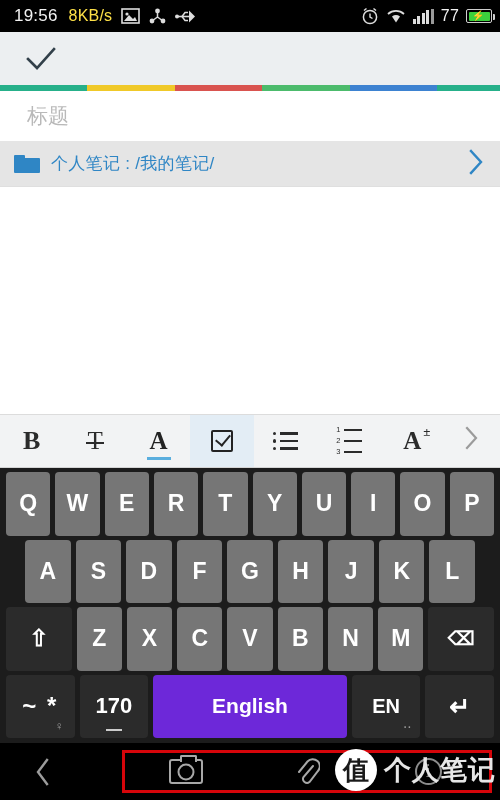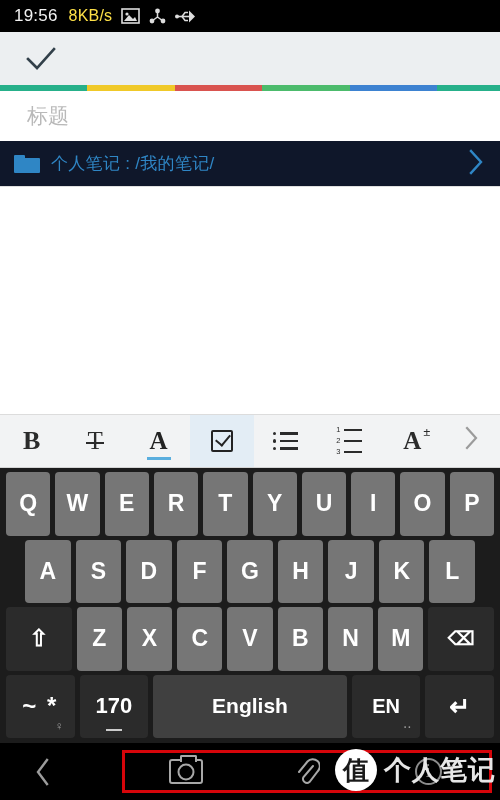--- a/index.html
+++ b/index.html
@@ -54,21 +54,21 @@
   
   .editor-head { background:#ffffff; }
   .title-row {
     height:50px; display:flex; align-items:center; padding:0 27px;
   }
   .title-input {
     font-size:21px; color:#b9b9b9; font-family:"Liberation Sans", sans-serif;
   }
   .notebook-row {
     height:46px; display:flex; align-items:center; padding:0 16px 0 14px;
-    border-bottom:1px solid #dfdfdf; background:#0f172a;
+    border-bottom:1px solid #dfdfdf; background:#e5e5e5;
   }
   .folder-ico { flex:0 0 26px; height:20px; position:relative; margin-right:11px; }
   .folder-ico .tab { position:absolute; left:0; top:1px; width:11px; height:4px; background:#2f86c5; border-radius:1px 1px 0 0;}
   .folder-ico .body { position:absolute; left:0; top:4px; width:26px; height:15px; background:#2f86c5; border-radius:1px; }
   .nb-path { font-size:17px; color:#2f86c5; letter-spacing:.3px; }
   .chev-right { margin-left:auto; color:#2f86c5; }
 
   
   .note-body { flex:1 1 auto; background:#fff; }
 
@@ -113,21 +113,21 @@
   .krow { display:flex; flex:1 1 0; justify-content:center; gap:5px; padding:0 3px; }
   .key {
     background:#767676; color:#fff; border-radius:4px;
     display:flex; align-items:center; justify-content:center;
     font-size:23px; font-weight:bold; flex:1 1 0;
   }
   .krow.r2 { padding:0 22px; }
   .krow.r3 { padding:0 3px; }
   .key.dark { background:#2b2b2b; }
   .key.wide { flex:1.45 1 0; }
-  .key.space { background:#404040; flex:3.1 1 0; font-size:21px; }
+  .key.space { background:#6d28d9; flex:3.1 1 0; font-size:21px; }
   .key.fn { flex:1.1 1 0; font-size:20px; }
   .key.sym { position:relative; font-size:24px; letter-spacing:2px; }
   .key.sym .mic { position:absolute; right:9px; bottom:5px; font-size:12px; color:#9a9a9a; font-weight:normal;}
   .key.num { position:relative; font-size:22px; }
   .key.num .ul { position:absolute; bottom:7px; left:50%; transform:translateX(-50%); width:16px; height:2px; background:#ccc; }
   .key.lang { position:relative; font-size:20px; }
   .key.lang .dots { position:absolute; right:8px; bottom:5px; font-size:10px; color:#9a9a9a; letter-spacing:1px;}
   .bkspc { font-size:19px; }
 
   
@@ -174,20 +174,48 @@
           </svg>
       </span>
       <span class="ico">
         <svg width="21" height="13" viewBox="0 0 21 13">
             <circle cx="2" cy="6.5" r="2" fill="#ddd"></circle>
             <path d="M2 6.5 H15" stroke="#ddd" stroke-width="1.6"></path>
             <path d="M7 6.5 L10 2.5 H13" stroke="#ddd" stroke-width="1.5" fill="none"></path>
             <path d="M7 6.5 L10 10.5 H13" stroke="#ddd" stroke-width="1.5" fill="none"></path>
             <path d="M14 0.5 L20 6.5 L14 12.5 Z" fill="#ddd"></path>
           </svg>
+      </span>
+    </div>
+    <div class="sb-right">
+      <span class="ico">
+        <svg width="18" height="18" viewBox="0 0 18 18">
+            <circle cx="9" cy="10" r="6.6" fill="none" stroke="#ddd" stroke-width="1.5"></circle>
+            <path d="M9 6.5 V10 L11.5 11.5" stroke="#ddd" stroke-width="1.4" fill="none"></path>
+            <path d="M3 3.5 L5.5 1.5 M15 3.5 L12.5 1.5" stroke="#ddd" stroke-width="1.5"></path>
+          </svg>
+      </span>
+      <span class="ico">
+        <svg width="20" height="15" viewBox="0 0 20 15">
+            <path d="M10 13.5 L6 7.5 A7 7 0 0 1 14 7.5 Z" fill="#ddd"></path>
+            <path d="M2 5 A12 12 0 0 1 18 5" stroke="#ddd" stroke-width="1.8" fill="none"></path>
+          </svg>
+      </span>
+      <span class="sig ico">
+          <i></i>
+          <i></i>
+          <i></i>
+          <i></i>
+          <i></i>
+        </span>
+      <span class="sb-batt-num">77</span>
+      <span class="batt">
+        <span class="fill">
+            <span class="bolt">⚡</span>
+          </span>
       </span>
     </div>
   </div>
 
   <div class="actionbar">
     <div class="check-btn">
       <svg width="32" height="26" viewBox="0 0 32 26">
         <path d="M3 13 L12 22 L29 3" stroke="#32404a" stroke-width="2.6" fill="none" stroke-linecap="square"></path>
       </svg>
     </div>

